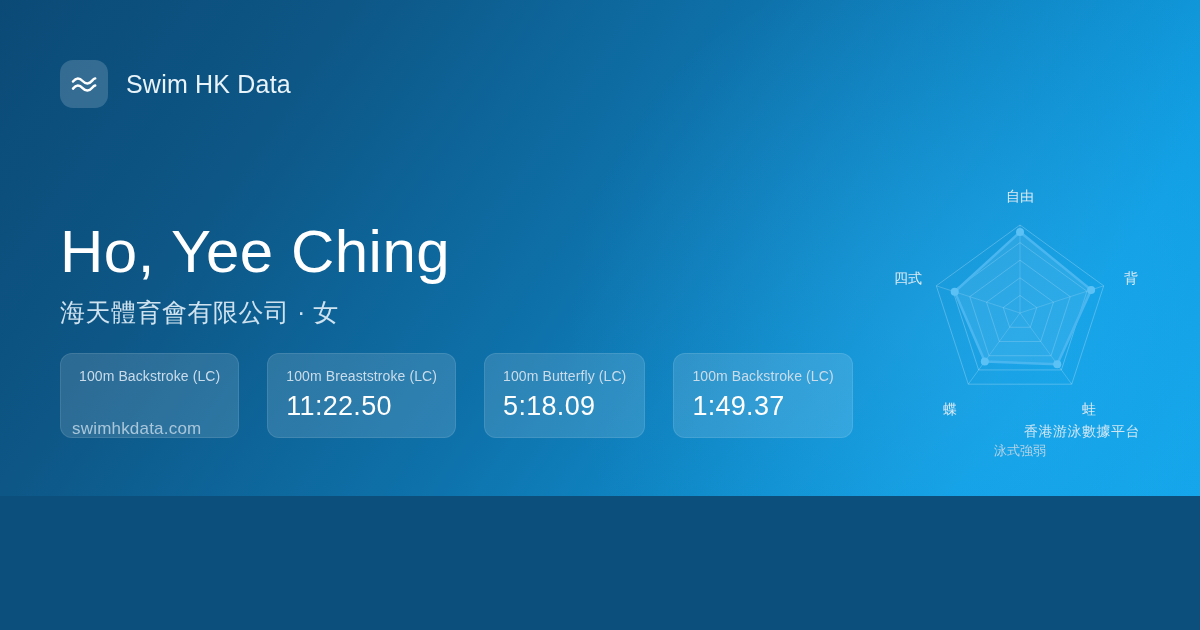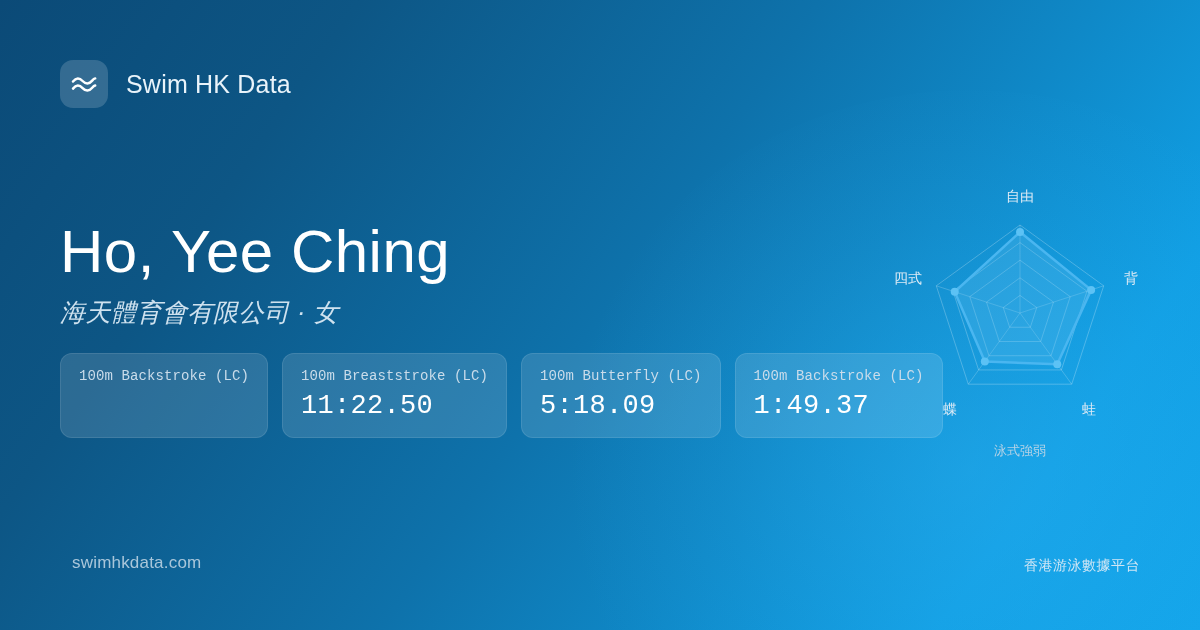--- a/index.html
+++ b/index.html
@@ -10,21 +10,21 @@
     width: 1200px;
     height: 630px;
     overflow: hidden;
     font-family: "Liberation Sans", "DejaVu Sans", sans-serif;
     background: #0d4f7c;
   }
 
   #og-card {
     position: relative;
     width: 1200px;
-    height: 630px;
+    height: 496px;
     background: linear-gradient(125deg, #0b4a77 0%, #0d5685 22%, #0e72ab 50%, #109fe4 84%, #12a5ea 100%);
     overflow: hidden;
   }
 
   
   #og-card::after {
     content: "";
     position: absolute;
     right: -180px;
     bottom: -220px;
@@ -78,32 +78,30 @@
     margin: 0;
     white-space: nowrap;
   }
   .athlete-meta {
     margin-top: 12px;
     color: #cfe2ef;
     font-size: 25px;
     line-height: 1.2;
     letter-spacing: 0.5px;
     white-space: nowrap;
-    font-style: italic;
   }
 
   
   .stat-row {
     position: absolute;
     left: 60px;
     top: 353px;
     display: flex;
-    gap: 14px;
-    z-index: 3;
-    font-family: Liberation Mono, monospace;
+    gap: 28px;
+    z-index: 3;
   }
   .stat-card {
     background: rgba(255,255,255,0.13);
     border: 1px solid rgba(255,255,255,0.10);
     border-radius: 12px;
     padding: 15px 18px 16px 18px;
     min-width: 0;
     box-sizing: border-box;
   }
   .stat-label {

